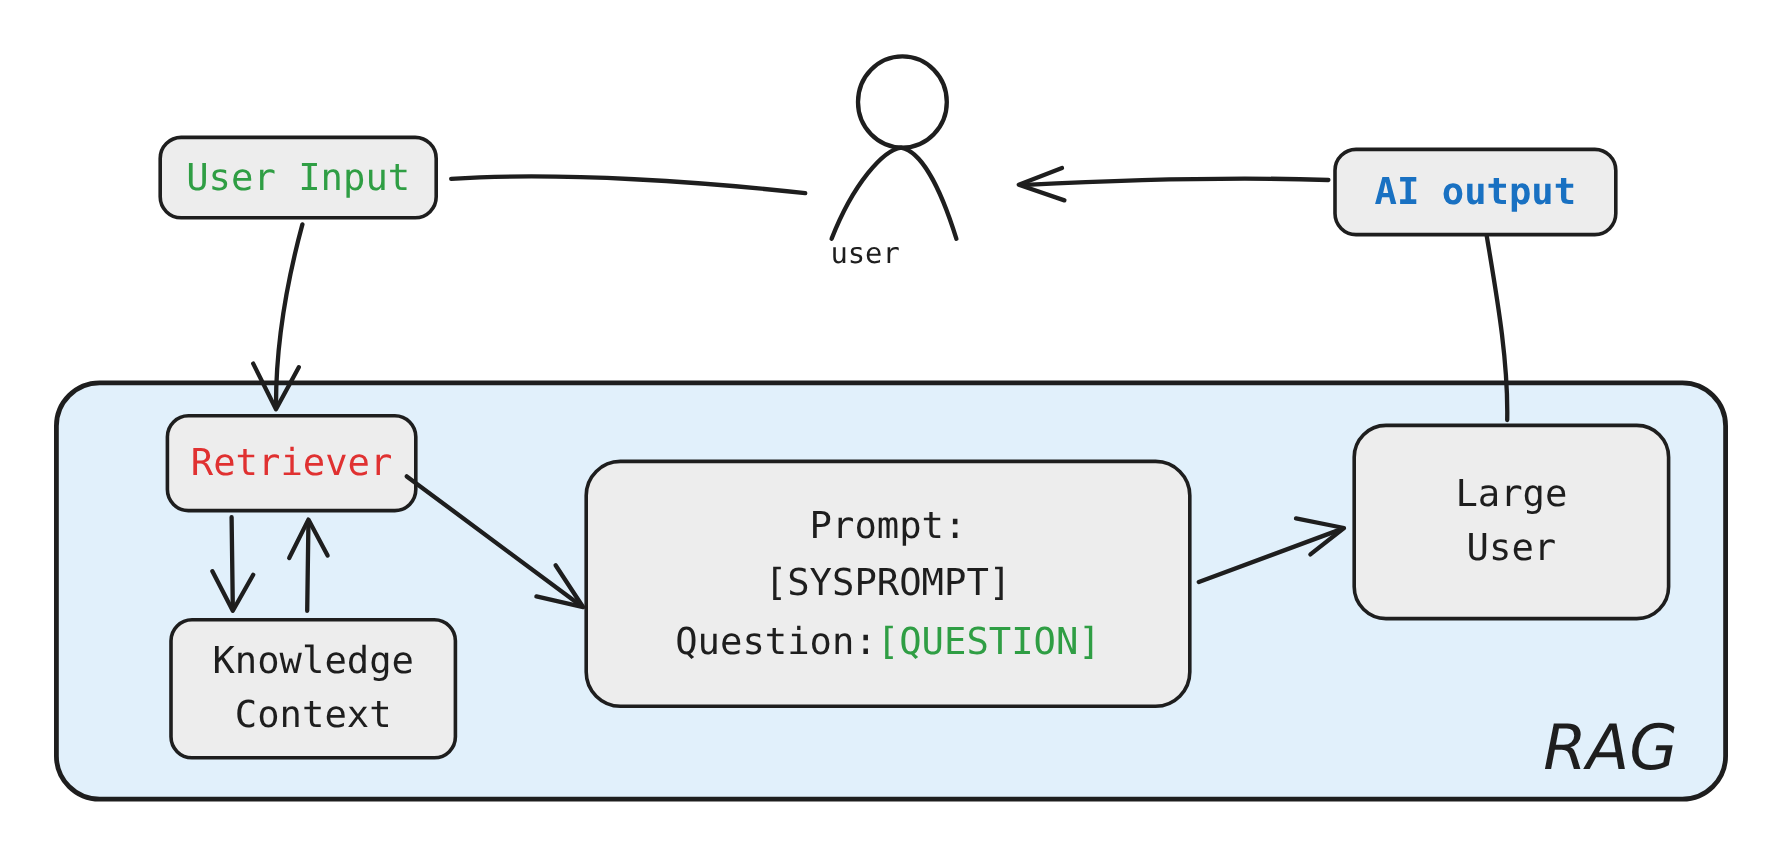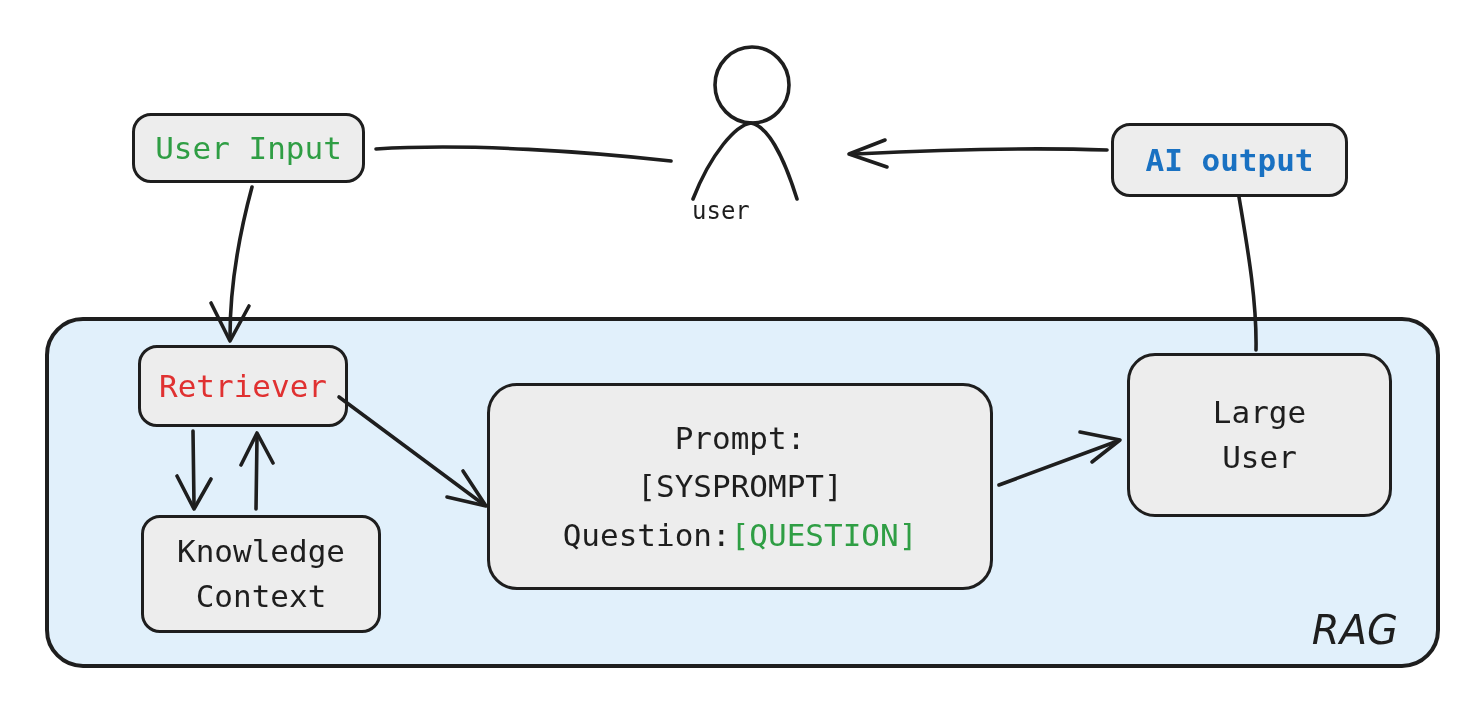--- a/index.html
+++ b/index.html
@@ -27,21 +27,21 @@
     box-sizing: border-box;
     background: var(--container_fill);
     border: 4px solid var(--ink);
     border-radius: 38px;
   }
   .rag-label {
     position: absolute;
     right: 38px; bottom: 14px;
     font-family: "DejaVu Sans", sans-serif;
     font-style: italic;
-    font-size: 40px;
+    font-size: 52px;
     line-height: 1;
     color: var(--ink);
   }
   .node {
     position: absolute;
     box-sizing: border-box;
     background: var(--box_fill);
     border: 3.5px solid var(--ink);
     border-radius: 19px;
     display: flex;

